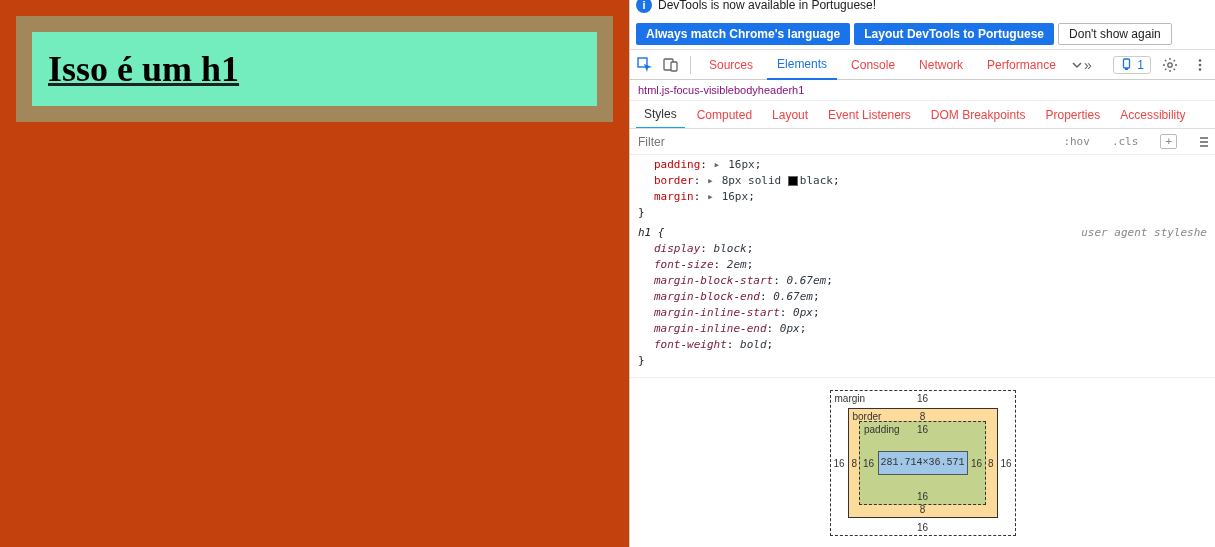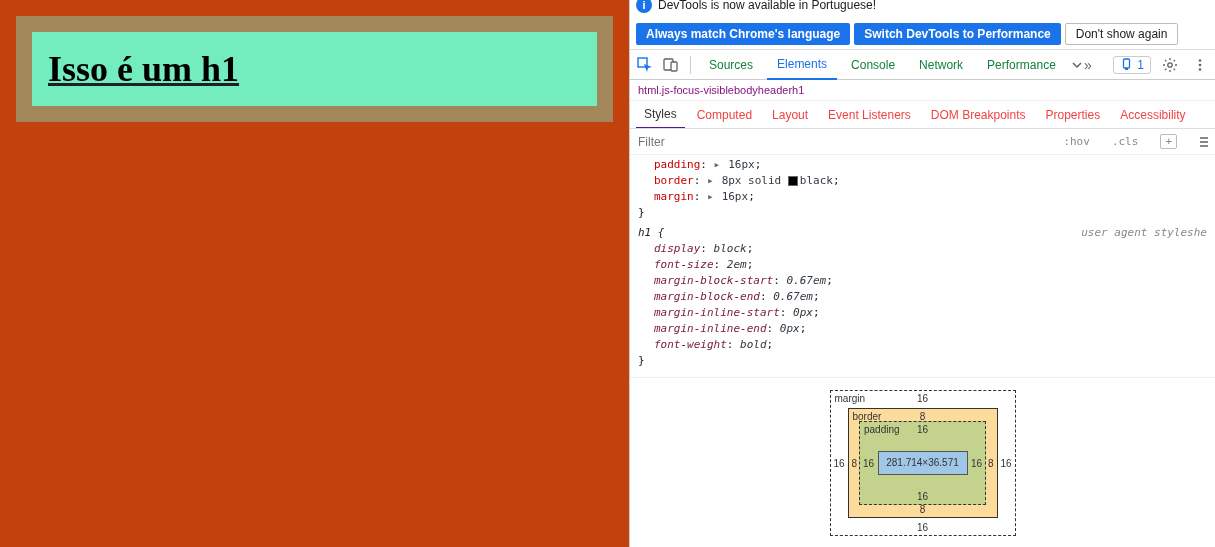--- a/index.html
+++ b/index.html
@@ -11,31 +11,31 @@
   .notif { display:flex; align-items:center; padding:0 6px 4px 6px; gap:6px; flex-wrap:wrap; border-bottom:1px solid #ddd; position:relative; }
   .notif-msg { display:flex; align-items:center; gap:6px; width:100%; margin-top:-3px; }
   .info-circle { width:16px; height:16px; border-radius:50%; background:#1a73e8; color:#fff; font-weight:bold; font-size:11px; display:flex; align-items:center; justify-content:center; }
   .notif-buttons { display:flex; gap:4px; margin-top:4px; }
   .blue-btn { background:#1a73e8; color:#fff; border:none; padding:4px 10px; border-radius:2px; font-size:12px; cursor:pointer; font-weight:600; }
   .gray-btn { background:#fff; color:#202124; border:1px solid #bbb; padding:3px 10px; border-radius:2px; font-size:12px; cursor:pointer; }
   
   .tabs { display:flex; align-items:center; border-bottom:1px solid #ccc; padding:0 4px; height:30px; gap:4px; }
   .icon-btn { width:22px; height:22px; border-radius:2px; display:flex; align-items:center; justify-content:center; color:#5f6368; cursor:pointer; }
   .icon-btn.active { color:#1a73e8; }
-  .tab { padding:0 10px; height:100%; display:flex; align-items:center; color:#15803d; cursor:pointer; font-size:12px; }
+  .tab { padding:0 10px; height:100%; display:flex; align-items:center; color:#ef4444; cursor:pointer; font-size:12px; }
   .tab.active { color:#1a73e8; border-bottom:2px solid #1a73e8; margin-bottom:-1px; }
   .tabs-right { margin-left:auto; display:flex; align-items:center; gap:8px; }
   .badge-btn { display:flex; align-items:center; gap:4px; border:1px solid #ccc; padding:1px 6px; border-radius:3px; color:#1a73e8; cursor:pointer; font-size:12px; }
   
   .crumbs { padding:4px 8px; border-bottom:1px solid #eee; color:#303942; font-size:11px; display:flex; gap:0; }
   .crumbs span { color:#881280; cursor:pointer; }
   
   .subtabs { display:flex; border-bottom:1px solid #ddd; height:28px; align-items:center; padding:0 6px; gap:4px; overflow:hidden; white-space:nowrap; }
   .subtab { padding:0 8px; height:100%; display:flex; align-items:center; color:#ef4444; cursor:pointer; font-size:12px; white-space:nowrap; }
-  .subtab.active { color:#333; border-bottom:2px solid #4c1d95; margin-bottom:-1px; }
+  .subtab.active { color:#333; border-bottom:2px solid #0ea5e9; margin-bottom:-1px; }
   
   .filter-row { display:flex; align-items:center; border-bottom:1px solid #eee; height:26px; }
   .filter-row input { flex:1; border:none; outline:none; padding:0 8px; font-size:12px; color:#666; }
   .filter-tools { display:flex; align-items:center; gap:22px; padding:0 6px; color:#888; font-size:11px; font-family:Menlo,Consolas,monospace; }
   .filter-tools span { cursor:pointer; }
   
   .styles { padding:2px 8px 4px 8px; font-family:Menlo,Consolas,monospace; font-size:11px; line-height:16px; }
   .rule { margin-bottom:4px; }
   .prop { padding-left:16px; }
   .prop .tri { color:#666; display:inline-block; width:8px; }
@@ -48,21 +48,21 @@
   .swatch { display:inline-block; width:10px; height:10px; border:1px solid #666; vertical-align:middle; margin-right:2px; }
   .swatch.black { background:#000; }
   
   .boxmodel-wrap { flex:1; display:flex; align-items:center; justify-content:center; border-top:1px solid #eee; }
   .bm { position:relative; font-family:Arial,sans-serif; font-size:10px; color:#333; }
   .bm-layer { position:relative; display:flex; align-items:center; justify-content:center; }
   .bm-margin { width:186px; height:146px; border:1px dashed #333; background:#fff; }
   .bm-border { width:150px; height:110px; background:#fddb9b; border:1px solid #333; }
   .bm-padding { width:127px; height:84px; border:1px dashed #333; background:#c0d480; background:#c3d08b; background:#c0d080; }
   .bm-padding { background:#c3d28c; }
-  .bm-content { width:90px; height:24px; border:1px solid #555; background:#9ec6e0; background:#9cc5de; display:flex; align-items:center; justify-content:center; font-size:10px; }
+  .bm-content { width:90px; height:24px; border:1px solid #555; background:#9ec6e0; background:#9cc5de; display:flex; align-items:center; justify-content:center; font-size:10px;font-family:Liberation Mono, monospace; }
   .bm-content { background:#a0c6e8; }
   .bm-label { position:absolute; top:2px; left:4px; font-size:10px; }
   .bm-num { position:absolute; font-size:10px; }
   .bm-num.top { top:2px; left:50%; transform:translateX(-50%); }
   .bm-num.bottom { bottom:2px; left:50%; transform:translateX(-50%); }
   .bm-num.left { left:3px; top:50%; transform:translateY(-50%); }
   .bm-num.right { right:3px; top:50%; transform:translateY(-50%); }
   svg { display:block; }
 </style>
 </head>
@@ -74,21 +74,21 @@
 
 <div class="devtools">
 
   <div class="notif">
     <div class="notif-msg">
       <span class="info-circle">i</span>
       <span>DevTools is now available in Portuguese!</span>
     </div>
     <div class="notif-buttons">
       <button class="blue-btn">Always match Chrome's language</button>
-      <button class="blue-btn">Switch DevTools to Performance</button>
+      <button class="blue-btn">Layout DevTools to Portuguese</button>
       <button class="gray-btn">Don't show again</button>
     </div>
   </div>
 
   <div class="tabs">
     <div class="icon-btn active">
       <svg width="16" height="16" viewBox="0 0 16 16">
           <rect x="1" y="1" width="9" height="9" fill="none" stroke="#1a73e8" stroke-width="1.4"></rect>
           <path d="M7 7 L15 10 L11 11 L10 15 Z" fill="#1a73e8"></path>
         </svg>

